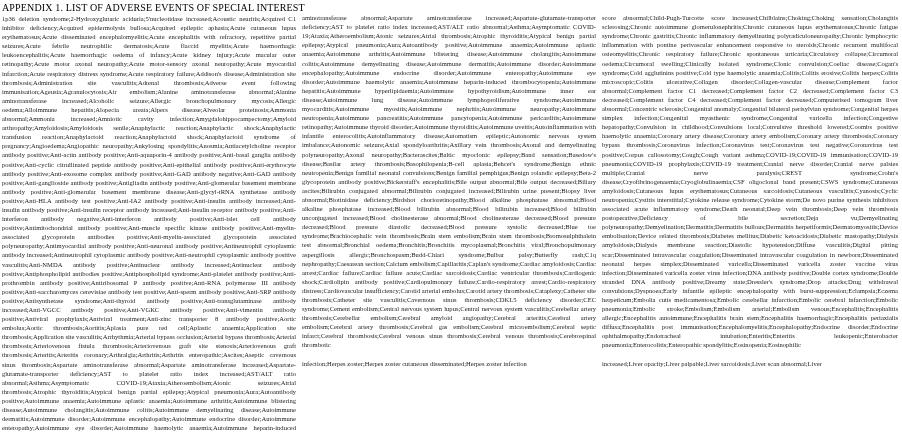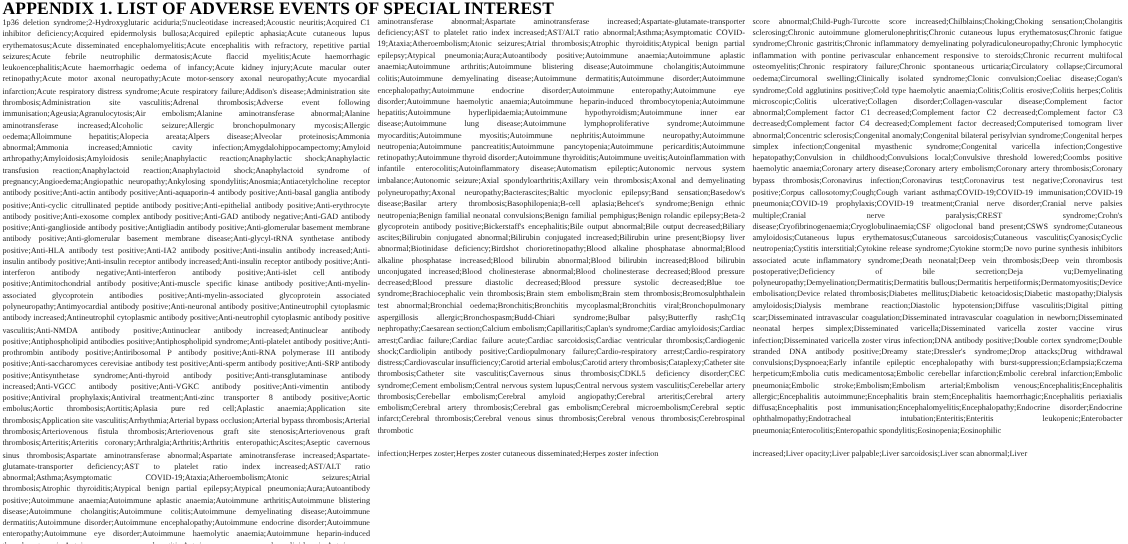--- a/index.html
+++ b/index.html
@@ -16,22 +16,22 @@
     color: #1a1a1a;
   }
   .page {
     position: relative;
     width: 902px;
     height: 435px;
     box-sizing: border-box;
     padding: 2px 2px 0 2px;
   }
   .doc-title {
-    font-size: 14px;
-    font-weight: bold;
+    font-size: 10px;
+    font-weight: normal;
     line-height: 11px;
     letter-spacing: 0.15px;
     margin: 0 0 1px 0;
     padding: 0;
     color: #000;
   }
   .columns {
     display: flex;
     flex-direction: row;
     align-items: flex-start;

